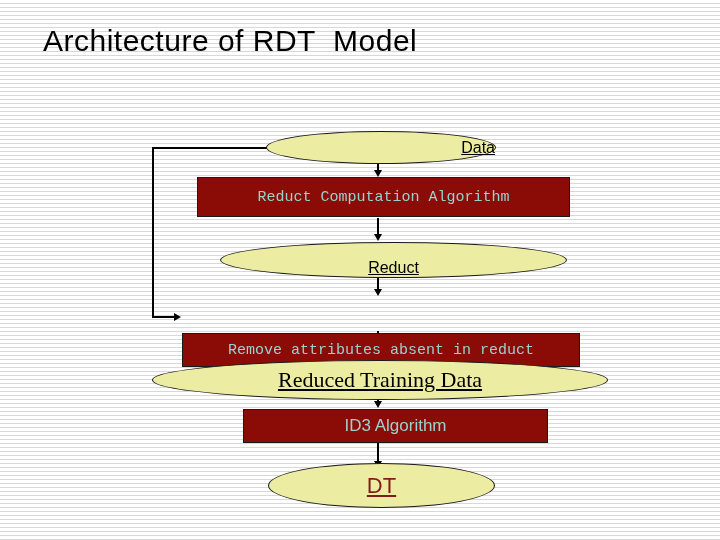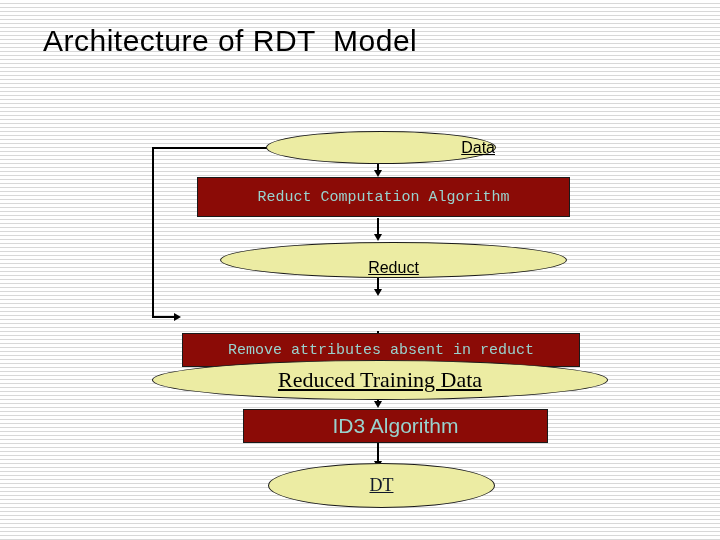--- a/index.html
+++ b/index.html
@@ -36,24 +36,24 @@
     background:var(--ellipse-fill);
     border:1px solid var(--outline);
     border-radius:50%;
   }
   .process{
     background:var(--process-fill);
     border:1px solid var(--outline);
   }
   .lbl{display:block;}
   .lbl-sans-sm{font-family:"Liberation Sans",sans-serif;font-size:16px;color:#000;text-decoration:underline;}
-  .lbl-sans-lg{font-family:Liberation Serif, serif;font-size:18px;color:#0f172a;text-decoration:underline;}
+  .lbl-sans-lg{font-family:Liberation Sans, sans-serif;font-size:22px;color:#7f1d1d;text-decoration:underline;}
   .lbl-serif-lg{font-family:"Liberation Serif",serif;font-size:22px;color:#000;text-decoration:underline;}
   .lbl-proc-serif{font-family:Liberation Mono, monospace;font-size:15px;color:var(--process-text);}
-  .lbl-proc-sans{font-family:"Liberation Sans",sans-serif;font-size:21px;color:var(--process-text);}
+  .lbl-proc-sans{font-family:"Liberation Sans",sans-serif;font-size:17px;color:var(--process-text);}
 
   
   #n-data {left:266px;top:131px;width:230px;height:33px;justify-content:flex-end;}
   #n-rca  {left:197px;top:177px;width:373px;height:40px;}
   #n-reduct{left:220px;top:242px;width:347px;height:36px;align-items:flex-end;}
   #n-rem  {left:182px;top:297px;width:398px;height:34px;margin-top:36px;}
   #n-rtd  {left:152px;top:348px;width:456px;height:40px;margin-top:12px;}
   #n-id3  {left:243px;top:409px;width:305px;height:34px;}
   #n-dt   {left:268px;top:463px;width:227px;height:45px;}
 

